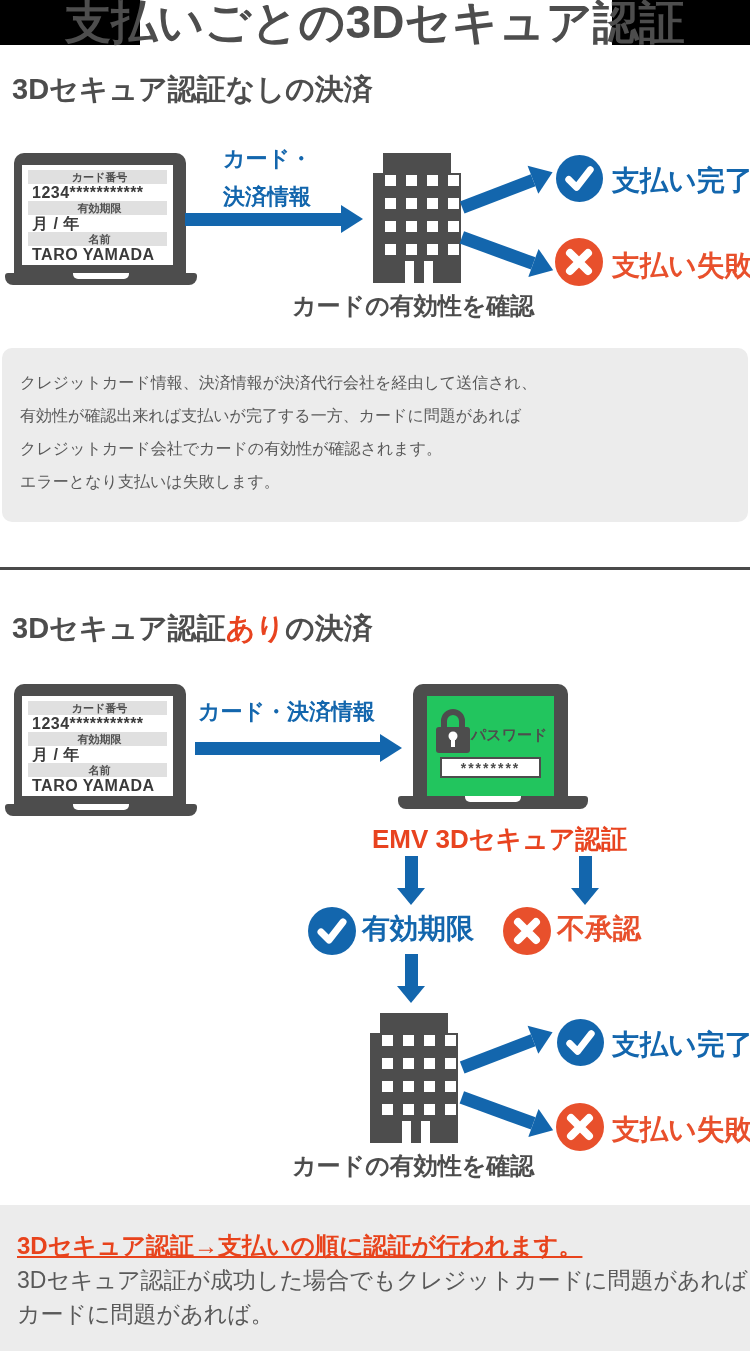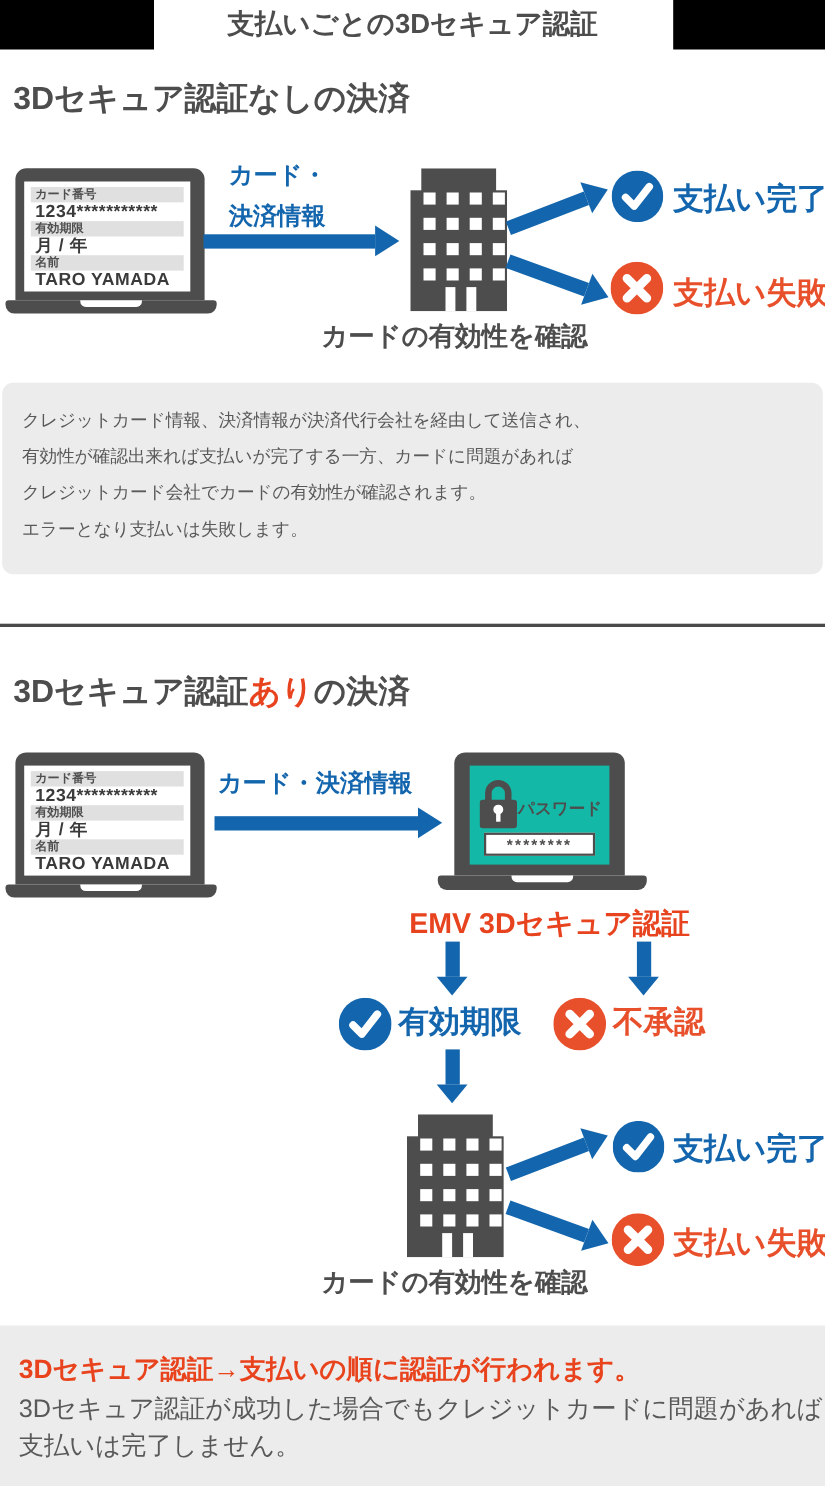--- a/index.html
+++ b/index.html
@@ -3,41 +3,41 @@
 <meta charset="utf-8">
 <style>
   html,body{margin:0;padding:0;background:#fff;}
   #canvas{position:relative;width:750px;height:1351px;background:#ffffff;overflow:hidden;
           font-family:"Liberation Sans","DejaVu Sans",sans-serif;}
   .abs{position:absolute;}
 
   
   .header-bar{position:absolute;top:0;height:45px;background:#000000;}
   .page-title{position:absolute;left:0;right:0;top:0;height:45px;line-height:45px;text-align:center;
-              font-size:25px;font-weight:bold;color:#4d4d4d;}
+              font-size:46px;font-weight:bold;color:#4d4d4d;}
 
   
   .sec-heading{position:absolute;left:0;font-size:29px;font-weight:bold;color:#4d4d4d;white-space:nowrap;margin-left:12px;}
   .accent-or{color:#e8431f;}
 
   
   .laptop-card{width:192px;height:132px;}
   .lp-bezel{position:absolute;left:9px;top:0;width:172px;height:120px;background:#4d4d4d;border-radius:10px 10px 0 0;}
   .lp-screen{position:absolute;left:8px;top:12px;width:151px;height:100px;background:#fff;padding:5px 6px;box-sizing:border-box;}
   .lp-base{position:absolute;left:0;top:120px;width:192px;height:12px;background:#4d4d4d;border-radius:3px 3px 8px 8px;}
   .lp-notch{position:absolute;left:68px;top:0;width:56px;height:6px;background:#fff;border-radius:0 0 5px 5px;}
   .fld-label{background:#e0e0e0;color:#4f4f4f;font-size:11px;font-weight:bold;height:14px;line-height:14px;
-             padding-left:4px;margin-bottom:1px;overflow:hidden;white-space:nowrap;}
+             padding-left:4px;margin-bottom:1px;overflow:hidden;white-space:nowrap;text-align:center;}
   .fld-value{color:#3a3a3a;font-size:16px;font-weight:bold;height:15px;line-height:15px;padding-left:4px;
              letter-spacing:.5px;margin-bottom:1px;overflow:hidden;white-space:nowrap;}
 
   
   .laptop-auth{width:190px;height:126px;}
   .lp2-bezel{position:absolute;left:15px;top:0;width:155px;height:112px;background:#4d4d4d;border-radius:10px 10px 0 0;}
-  .lp2-screen{position:absolute;left:14px;top:12px;width:127px;height:90px;background:#14b8a6;}
+  .lp2-screen{position:absolute;left:14px;top:12px;width:127px;height:112px;background:#22c55e;}
   .lp2-base{position:absolute;left:0;top:112px;width:190px;height:13px;background:#4d4d4d;border-radius:3px 3px 8px 8px;}
   .pw-label{position:absolute;left:44px;top:30px;font-size:15px;font-weight:bold;color:#4d4d4d;white-space:nowrap;}
   .pw-field{position:absolute;left:13px;top:61px;width:101px;height:21px;border:2px solid #4d4d4d;box-sizing:border-box;
             background:#fff;text-align:center;font-size:14px;font-weight:bold;color:#4d4d4d;letter-spacing:2px;line-height:19px;}
 
   
   .harrow{position:absolute;display:flex;align-items:center;height:28px;}
   .harrow .shaft{flex:1;height:13px;background:#1366ad;}
   .harrow .head{width:0;height:0;border-top:14px solid transparent;border-bottom:14px solid transparent;border-left:22px solid #1366ad;}
   .diag{position:absolute;width:97px;height:30px;display:flex;align-items:center;transform-origin:0 50%;}
@@ -53,21 +53,21 @@
   .lab-orange{position:absolute;color:#e8502c;font-size:28px;font-weight:bold;white-space:nowrap;}
   .caption{position:absolute;color:#4d4d4d;font-size:24px;font-weight:bold;white-space:nowrap;}
   .emv{position:absolute;color:#e8431f;font-size:26px;font-weight:bold;white-space:nowrap;}
 
   
   .note-box1{position:absolute;left:2px;top:348px;width:746px;height:174px;background:#ececec;border-radius:10px;
              box-sizing:border-box;padding:18px 18px 0 18px;}
   .note-box1 .line{font-size:16px;line-height:33px;color:#595959;white-space:nowrap;}
   .note-box2{position:absolute;left:0;top:1205px;width:750px;height:146px;background:#ececec;
              box-sizing:border-box;padding:24px 17px 0 17px;}
-  .note-box2 .em{font-size:24px;line-height:34px;font-weight:bold;color:#e8431c;white-space:nowrap;}
+  .note-box2 .em{font-size:24px;line-height:34px;font-weight:bold;color:#e8431c;white-space:nowrap;text-decoration:underline;}
   .note-box2 .line{font-size:23px;line-height:34px;color:#595959;white-space:nowrap;}
 
   .divider{position:absolute;left:0;top:567px;width:750px;height:3px;background:#4a4a4a;}
 </style>
 </head>
 <body>
 
 <div id="canvas">
 
   <div class="header-bar" style="left:0;width:140px;"></div>
@@ -85,21 +85,21 @@
         <div class="fld-value">月 / 年</div>
         <div class="fld-label">名前</div>
         <div class="fld-value">TARO YAMADA</div>
       </div>
     </div>
     <div class="lp-base">
         <div class="lp-notch"></div>
       </div>
   </div>
 
-  <div class="arrow-label" style="left:208px;top:140px;">
+  <div class="arrow-label" style="left:223px;top:140px;">
     <div>カード・</div>
     <div>決済情報</div>
   </div>
   <div class="harrow" style="left:185px;top:205px;width:178px;">
     <div class="shaft"></div>
       <div class="head"></div>
   </div>
 
   <svg class="abs" style="left:373px;top:153px;" width="88" height="130" viewBox="0 0 88 130">
     <rect x="10" y="0" width="68" height="24" fill="#4d4d4d"></rect>
@@ -265,16 +265,16 @@
   <div class="lab-blue" style="left:612px;top:1026px;">支払い完了</div>
   <svg class="abs" style="left:556px;top:1103px;" width="48" height="48" viewBox="0 0 48 48">
     <circle cx="24" cy="24" r="24" fill="#e8502c"></circle>
     <path d="M15 15 L33 33 M33 15 L15 33" stroke="#fff" stroke-width="8" stroke-linecap="round"></path>
   </svg>
   <div class="lab-orange" style="left:612px;top:1111px;">支払い失敗</div>
 
   <div class="note-box2">
     <div class="em">3Dセキュア認証→支払いの順に認証が行われます。</div>
     <div class="line">3Dセキュア認証が成功した場合でもクレジットカードに問題があれば</div>
-    <div class="line">支払いは完了しません。</div>
+    <div class="line">カードに問題があれば。</div>
   </div>
 
 </div>
 
 </body></html>

